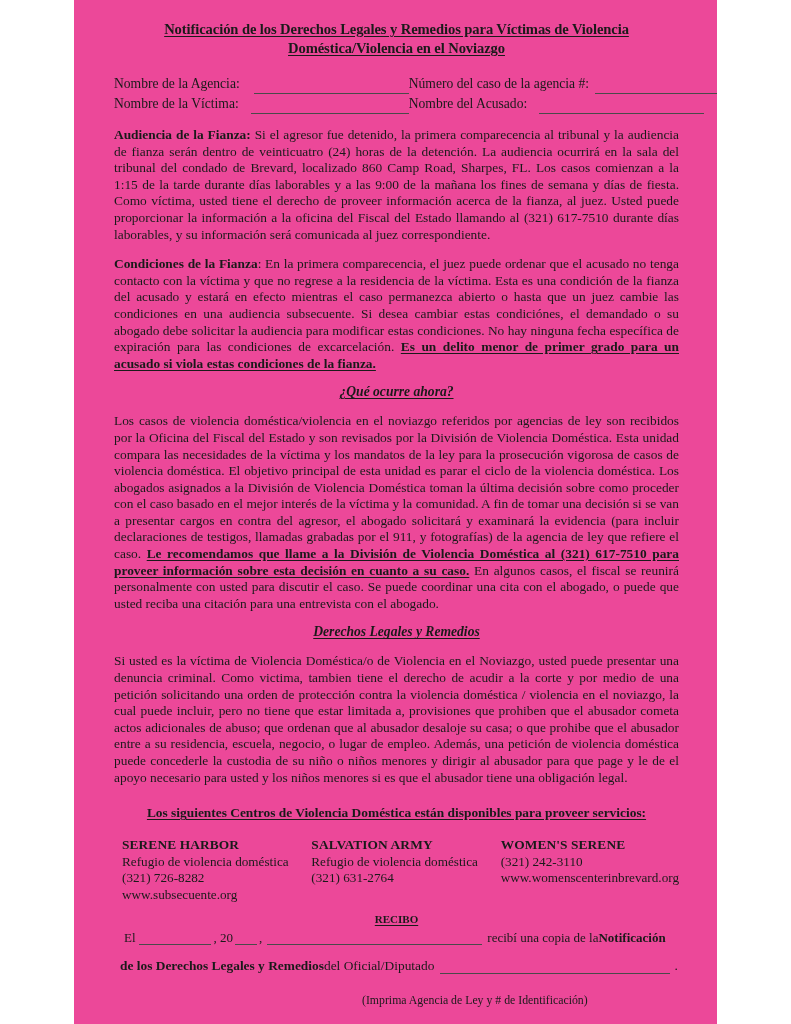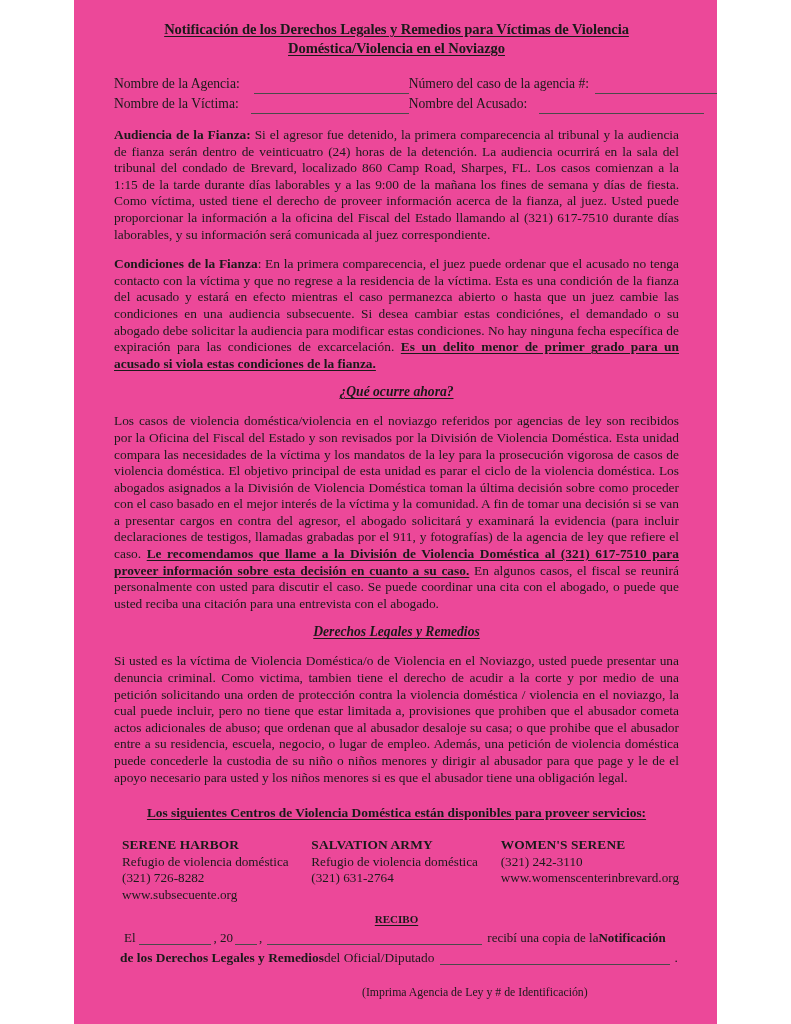--- a/index.html
+++ b/index.html
@@ -143,23 +143,23 @@
     display: flex;
     font-size: 11.8px;
     padding-left: 10px;
     margin-top: 1px;
   }
   .sub-fecha { width: 86px; text-align: center; margin-left: 14px; }
   .sub-victim { font-weight: bold; width: 260px; text-align: center; margin-left: 24px; }
 
   .recibo-row2 {
     display: flex;
-    align-items: center;
-    font-size: 13.4px;
-    margin-top: 4px;
+    align-items: flex-end;
+    font-size: 13.4px;
+    margin-top: 12px;
     padding-left: 6px;
     white-space: nowrap;
   }
   .rule-oficial { width: 230px; margin: 0 4px 0 6px; }
   .recibo-subrow2 {
     font-size: 11.8px;
     text-align: left;
     padding-left: 248px;
     margin-top: 19px;
   }

